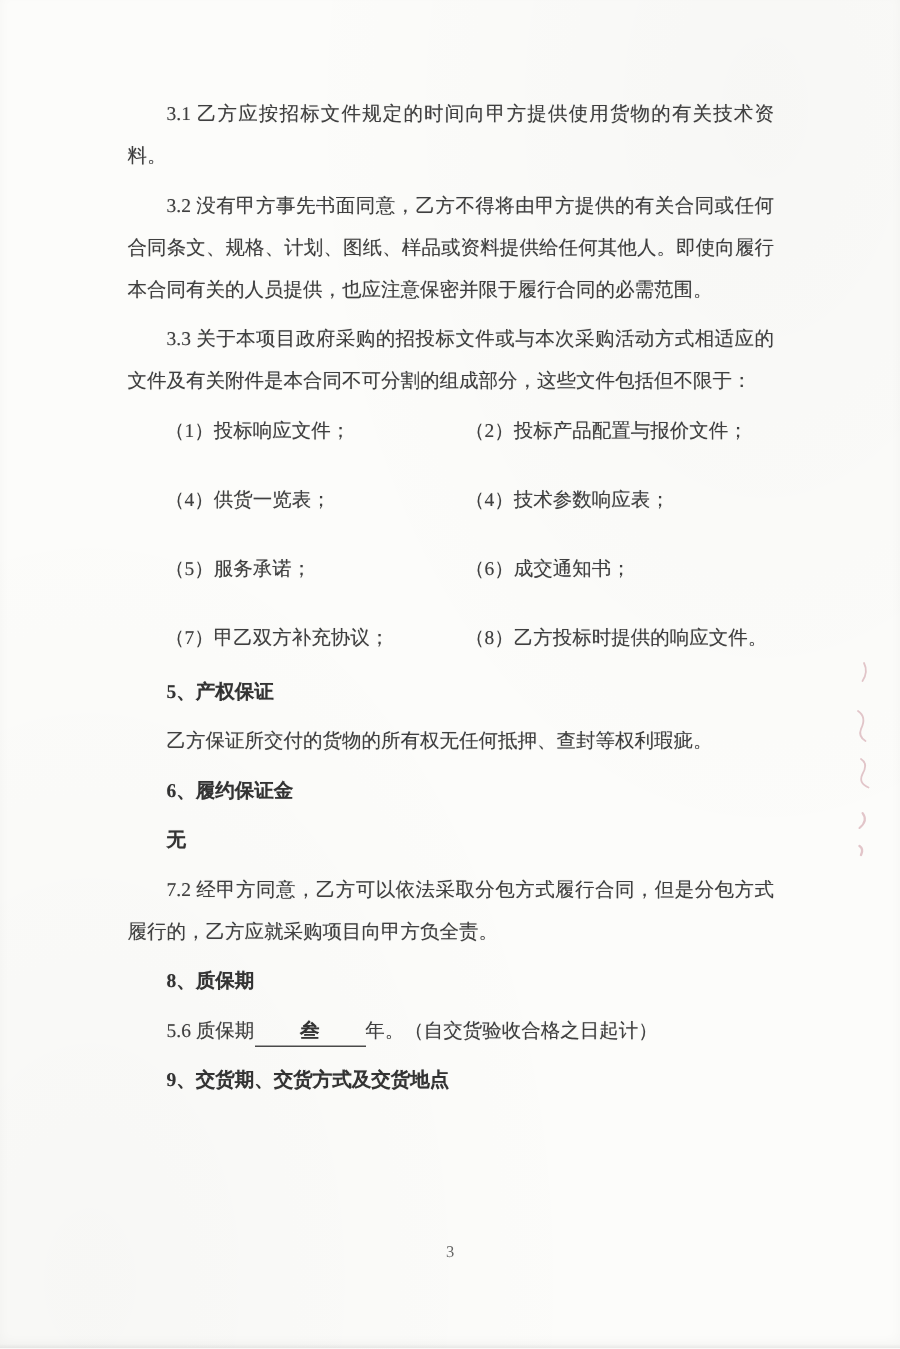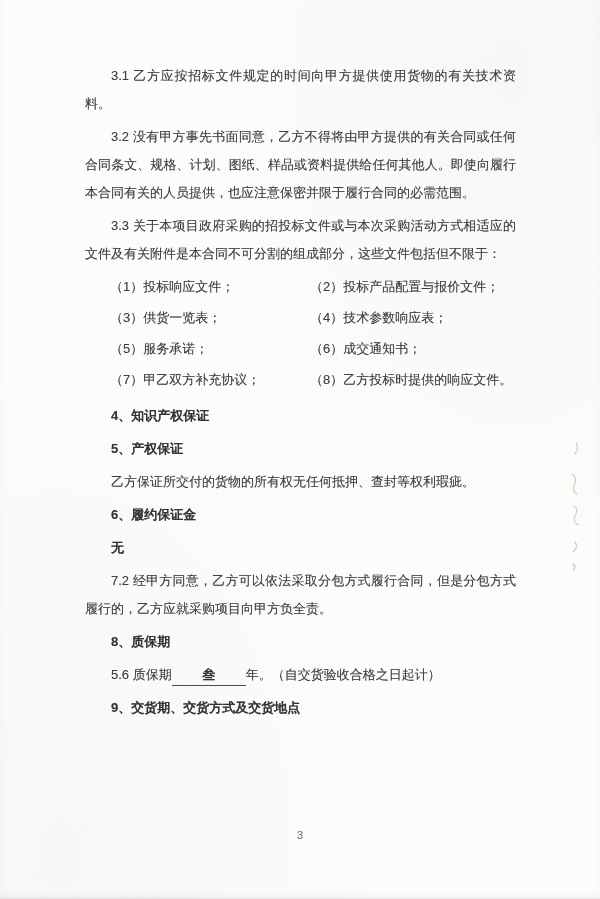--- a/index.html
+++ b/index.html
@@ -6,21 +6,21 @@
   .page {
     position: relative;
     width: 600px;
     height: 899px;
     overflow: hidden;
     background:
       radial-gradient(ellipse at 85% 8%, rgba(0,0,0,0.018), transparent 45%),
       radial-gradient(ellipse at 10% 95%, rgba(0,0,0,0.018), transparent 45%),
       #fcfcfa;
     box-shadow: inset 0 -4px 8px rgba(0,0,0,0.03);
-    font-family: Liberation Sans, sans-serif;
+    font-family: Liberation Serif, serif;
     color: #3f3f3f;
   }
   .content {
     position: absolute;
     left: 85px;
     right: 84px;
     top: 62px;
     font-size: 13px;
     line-height: 28px;
     text-align: justify;
@@ -35,21 +35,21 @@
     font-weight: 700;
     color: #333333;
     margin: 5px 0 5px 0;
     text-indent: 2em;
     line-height: 28px;
   }
   .bold { font-weight: 700; color: #333333; }
   .attach-grid {
     display: grid;
     grid-template-columns: 200px 1fr;
-    row-gap: 3px;
+    row-gap: 18px;
     padding-left: 25px;
     margin: 0 0 8px 0;
   }
   .attach-item { line-height: 28px; }
   .blank {
     display: inline-block;
     min-width: 74px;
     text-align: center;
     text-indent: 0;
     border-bottom: 1px solid #4a4a4a;
@@ -86,29 +86,28 @@
 <div class="page">
   <div class="content">
 
     <p class="body">3.1 乙方应按招标文件规定的时间向甲方提供使用货物的有关技术资料。</p>
     <p class="body">3.2 没有甲方事先书面同意，乙方不得将由甲方提供的有关合同或任何合同条文、规格、计划、图纸、样品或资料提供给任何其他人。即使向履行本合同有关的人员提供，也应注意保密并限于履行合同的必需范围。</p>
     <p class="body">3.3 关于本项目政府采购的招投标文件或与本次采购活动方式相适应的文件及有关附件是本合同不可分割的组成部分，这些文件包括但不限于：</p>
 
     <div class="attach-grid">
       <div class="attach-item">（1）投标响应文件；</div>
       <div class="attach-item">（2）投标产品配置与报价文件；</div>
-      <div class="attach-item">（3）供货一览表；</div>
+      <div class="attach-item">（4）供货一览表；</div>
       <div class="attach-item">（4）技术参数响应表；</div>
       <div class="attach-item">（5）服务承诺；</div>
       <div class="attach-item">（6）成交通知书；</div>
       <div class="attach-item">（7）甲乙双方补充协议；</div>
       <div class="attach-item">（8）乙方投标时提供的响应文件。</div>
     </div>
 
-    <h2 class="sec">4、知识产权保证</h2>
 
     <h2 class="sec">5、产权保证</h2>
     <p class="body">乙方保证所交付的货物的所有权无任何抵押、查封等权利瑕疵。</p>
 
     <h2 class="sec">6、履约保证金</h2>
     <p class="body bold">无</p>
 
     <p class="body">7.2 经甲方同意，乙方可以依法采取分包方式履行合同，但是分包方式履行的，乙方应就采购项目向甲方负全责。</p>
 
     <h2 class="sec">8、质保期</h2>

